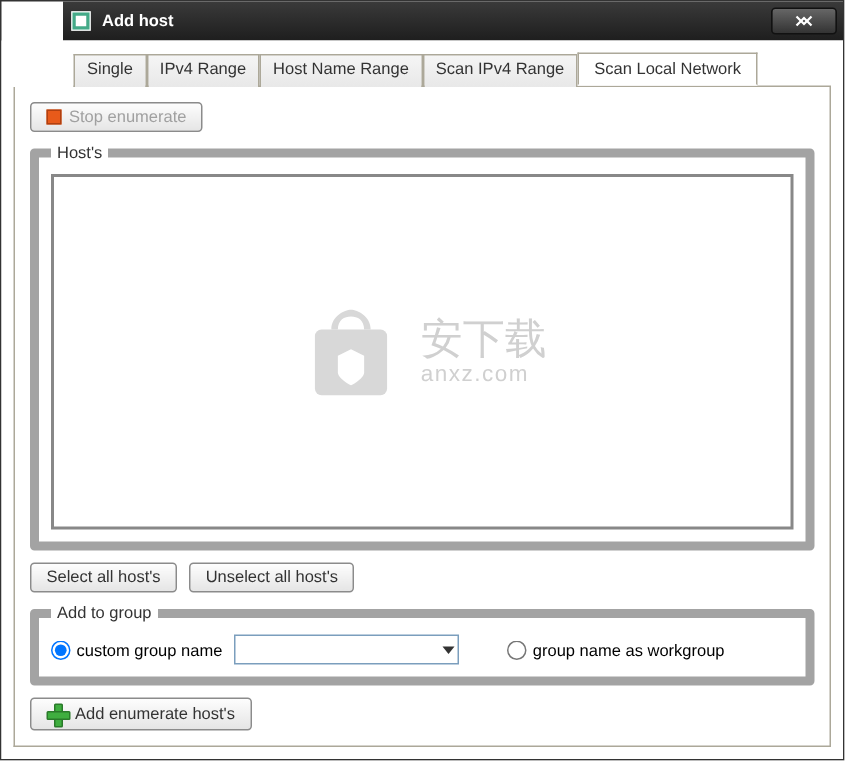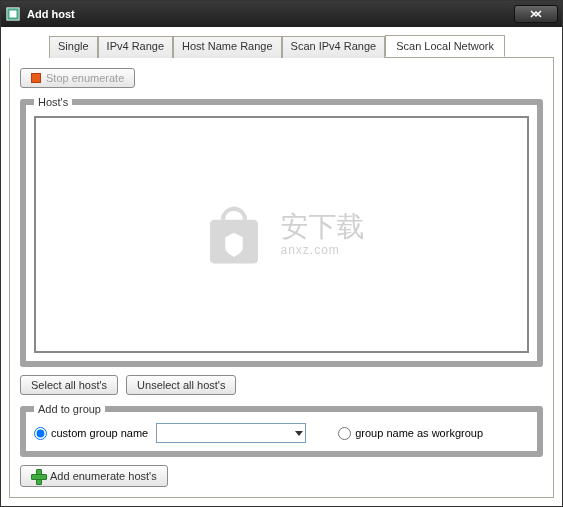--- a/index.html
+++ b/index.html
@@ -1,20 +1,20 @@
 <!DOCTYPE html>
 <html><head>
 <meta charset="utf-8">
 <style>
 * { box-sizing: border-box; margin: 0; padding: 0; font-family: "Segoe UI", Tahoma, sans-serif; font-size: 11px; }
 body { background: #ccc; width: 563px; height: 507px; overflow: hidden; }
 
 .window { width: 563px; height: 507px; background: #fff; border: 1px solid #333; display: flex; flex-direction: column; }
 
-.titlebar { height: 26px; background: linear-gradient(to bottom, #3a3a3a, #1e1e1e); display: flex; align-items: center; padding: 0 4px; color: #fff; font-size: 12px; }
+.titlebar { height: 26px; background: linear-gradient(to bottom, #3a3a3a, #1e1e1e); display: flex; align-items: center; padding: 0 4px; color: #fff; font-size: 12px; margin-left: 41px; }
 .titlebar .icon { width: 16px; height: 16px; margin-right: 6px; display: flex; align-items: center; justify-content: center; }
 .titlebar .icon svg { width: 14px; height: 14px; }
 .titlebar .title { flex: 1; font-weight: bold; }
 .titlebar .close { width: 44px; height: 18px; background: linear-gradient(to bottom, #666, #333); border: 1px solid #111; border-radius: 3px; display: flex; align-items: center; justify-content: center; color: #fff; font-weight: bold; font-size: 12px; cursor: pointer; }
 
 .content { flex: 1; padding: 8px; background: #fff; display: flex; flex-direction: column; }
 
 .tabs { display: flex; border-bottom: 1px solid #aca899; margin-left: 40px; }
 .tab { padding: 3px 8px; background: linear-gradient(to bottom, #f5f5f5, #e8e8e8); border: 1px solid #aca899; border-bottom: none; margin-right: 0px; cursor: pointer; color: #333; position: relative; top: 1px; }
 .tab.active { background: #fff; border-bottom: 1px solid #fff; z-index: 2; padding: 4px 10px; top: 0; }
@@ -29,24 +29,24 @@
 
 fieldset { border: 6px solid #a3a3a3; border-radius: 3px; padding: 8px; }
 fieldset legend { padding: 0 4px; color: #333; }
 
 .hosts-fs { flex: 1; display: flex; flex-direction: column; }
 .hosts-box { flex: 1; border: 2px solid #888; background: #fff; min-height: 200px; position: relative; }
 
 .watermark { position: absolute; top: 50%; left: 50%; transform: translate(-50%, -50%); display: flex; align-items: center; gap: 12px; color: #d0d0d0; pointer-events: none; }
 .watermark svg { width: 70px; height: 70px; fill: #d8d8d8; }
 .watermark .wm-text { font-size: 28px; font-weight: normal; color: #d0d0d0; line-height: 1.1; }
-.watermark .wm-sub { font-size: 12px; font-weight: normal; letter-spacing: 1px; color: #d0d0d0; }
+.watermark .wm-sub { font-size: 15px; font-weight: normal; letter-spacing: 1px; color: #d0d0d0; }
 
 .add-group-fs .row { display: flex; align-items: center; gap: 8px; }
-.radio-wrap { display: inline-flex; align-items: center; gap: 4px; cursor: pointer; }
+.radio-wrap { display: inline-flex; align-items: flex-end; gap: 4px; cursor: pointer; }
 input[type=radio] { width: 13px; height: 13px; }
 .combo { width: 150px; height: 20px; border: 1px solid #7b9ebd; background: #fff; display: inline-flex; align-items: center; justify-content: flex-end; padding-right: 2px; cursor: pointer; }
 .combo .arrow { width: 0; height: 0; border-left: 4px solid transparent; border-right: 4px solid transparent; border-top: 5px solid #333; }
 
 .add-btn .plus { width: 14px; height: 14px; position: relative; }
 .add-btn .plus::before, .add-btn .plus::after { content: ""; position: absolute; background: #3fae3f; border: 1px solid #2a7a2a; border-radius: 1px; }
 .add-btn .plus::before { left: 5px; top: 0; width: 4px; height: 14px; }
 .add-btn .plus::after { top: 5px; left: 0; width: 14px; height: 4px; }
 </style>
 </head>

